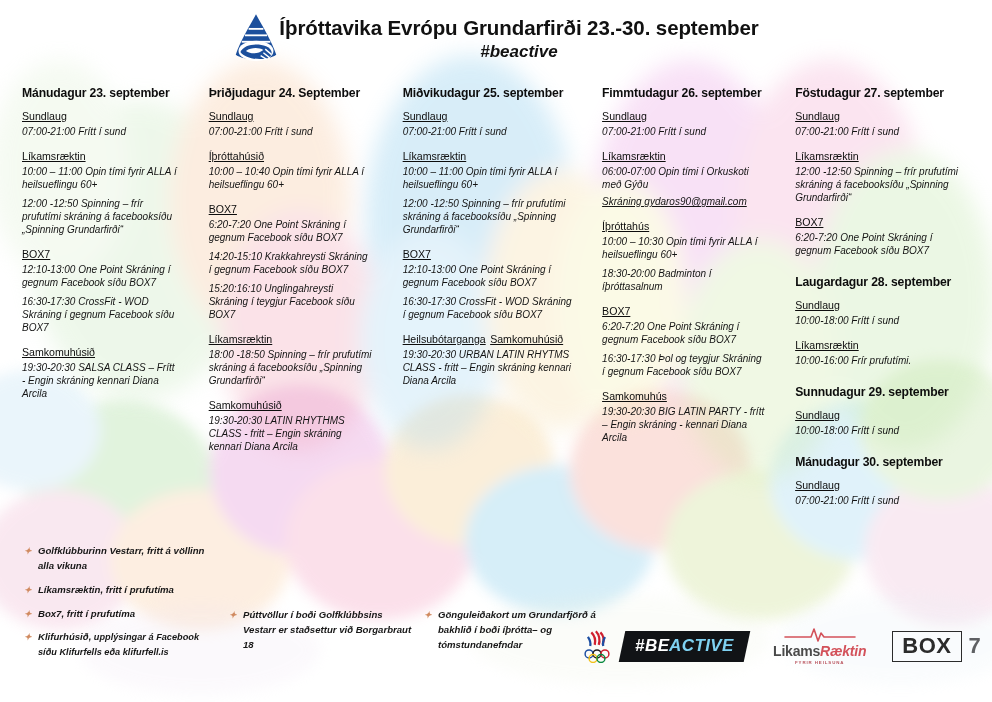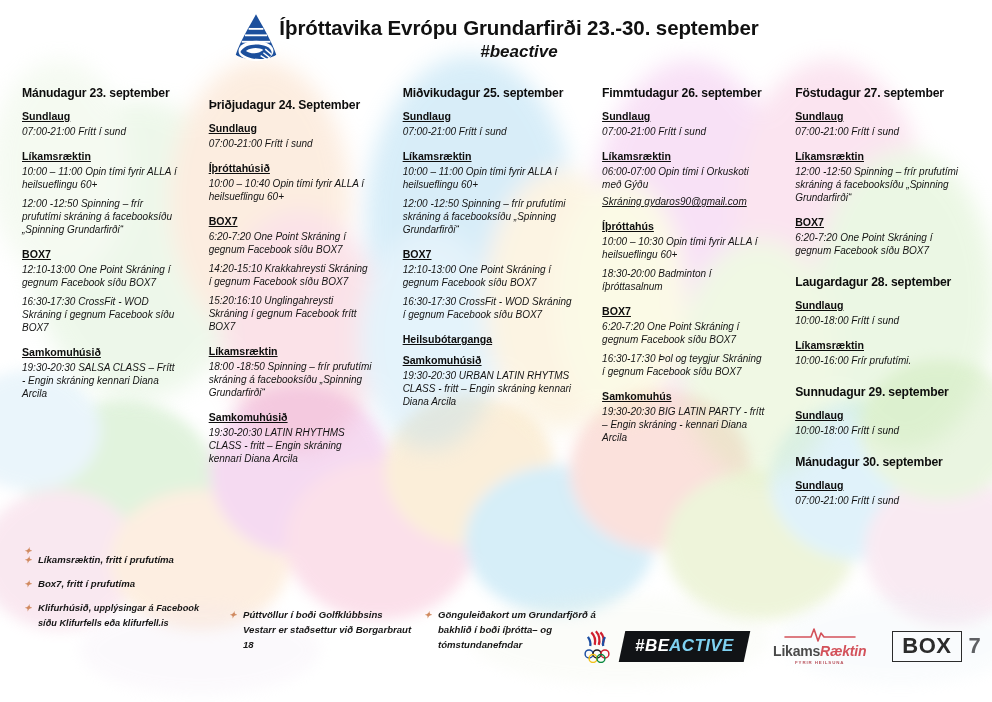--- a/index.html
+++ b/index.html
@@ -63,38 +63,38 @@
     padding: 20px 22px 0 22px;
     box-sizing: border-box;
     align-items: flex-start;
     gap: 20px;
   }
   .day-col {
     box-sizing: border-box;
     padding-right: 10px;
   }
   .col-0 { width: 182px; }
-  .col-1 { width: 190px; margin-top: 12px; }
+  .col-1 { width: 190px; }
   .col-2 { width: 196px; }
   .col-3 { width: 189px; }
   .col-4 { width: 191px; }
 
   .day-head {
     font-size: 12.2px;
     font-weight: bold;
     color: #0d0d0d;
     margin: 0 0 4px 0;
     white-space: nowrap;
     letter-spacing: -0.15px;
   }
   .day-head.later { margin-top: 18px; }
 
   .venue {
     font-size: 10.6px;
-    font-weight: bold;
+    font-weight: normal;
     color: #0d0d0d;
     text-decoration: underline;
     margin: 6px 0 3px 0;
     display: inline-block;
   }
   .venue:first-of-type { margin-top: 2px; }
 
   .entry {
     font-size: 10px;
     font-style: italic;
@@ -302,21 +302,21 @@
 
       <div class="venue">Sundlaug</div>
       <div class="entry">07:00-21:00  Frítt í sund</div>
 
       <div class="venue">Íþróttahúsið</div>
       <div class="entry">10:00 – 10:40 Opin tími fyrir ALLA  í heilsueflingu  60+</div>
 
       <div class="venue">BOX7</div>
       <div class="entry">6:20-7:20  One Point Skráning í gegnum Facebook síðu BOX7</div>
       <div class="entry">14:20-15:10  Krakkahreysti Skráning í gegnum Facebook síðu BOX7</div>
-      <div class="entry">15:20:16:10  Unglingahreysti Skráning í gegnum Facebook frítt BOX7</div>
+      <div class="entry">15:20:16:10  Unglingahreysti Skráning í teygjur Facebook síðu BOX7</div>
 
       <div class="venue">Líkamsræktin</div>
       <div class="entry">18:00 -18:50 Spinning –  frír prufutími skráning á facebooksíðu „Spinning Grundarfirði“</div>
 
       <div class="venue">Samkomuhúsið</div>
       <div class="entry">19:30-20:30 LATIN RHYTHMS CLASS - fritt – Engin skráning kennari Diana Arcila</div>
     </div>
 
     <div class="day-col col-2">
       <div class="day-head">Miðvikudagur 25. september</div>
@@ -386,20 +386,21 @@
       <div class="venue">Sundlaug</div>
       <div class="entry">07:00-21:00  Frítt í sund</div>
     </div>
   </div>
 
   <div id="notes">
 
     <div class="note-group ng-0">
       <div class="note-item">
         <span class="bullet">✦</span>
+        <span>Golfklúbburinn Vestarr, fritt á völlinn alla vikuna</span>
       </div>
       <div class="note-item">
         <span class="bullet">✦</span>
         <span>Líkamsræktin, fritt í prufutíma</span>
       </div>
       <div class="note-item">
         <span class="bullet">✦</span>
         <span>Box7, fritt í prufutíma</span>
       </div>
       <div class="note-item">

